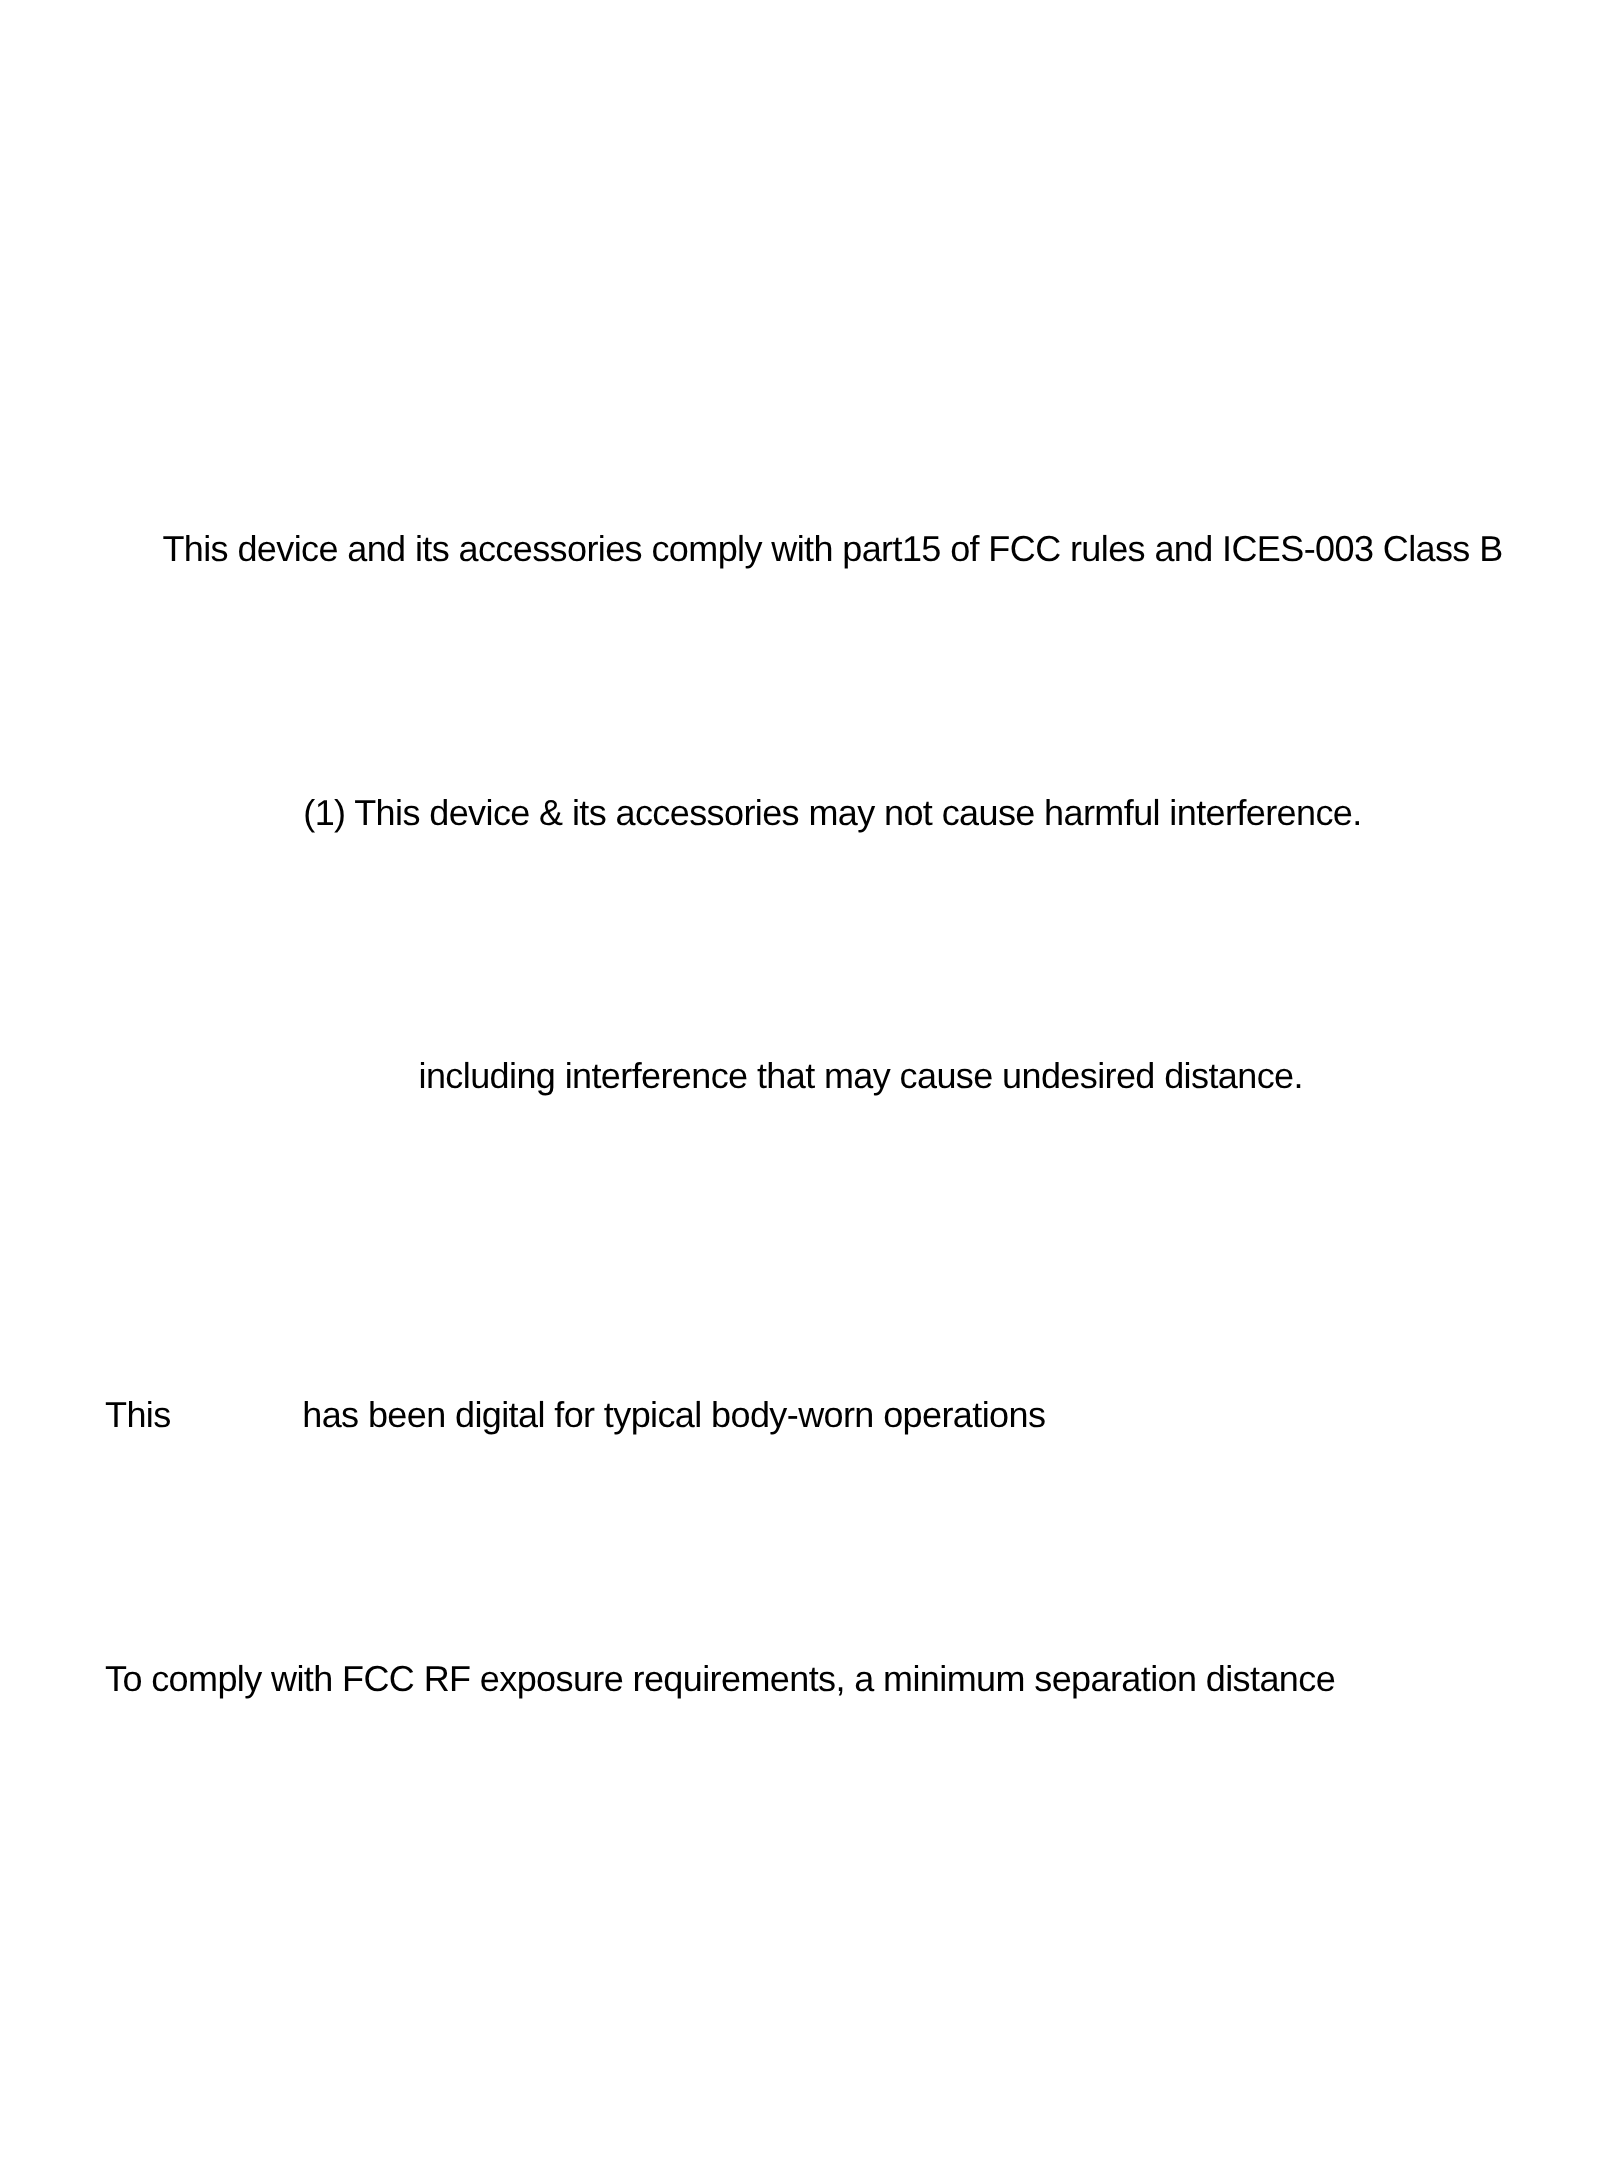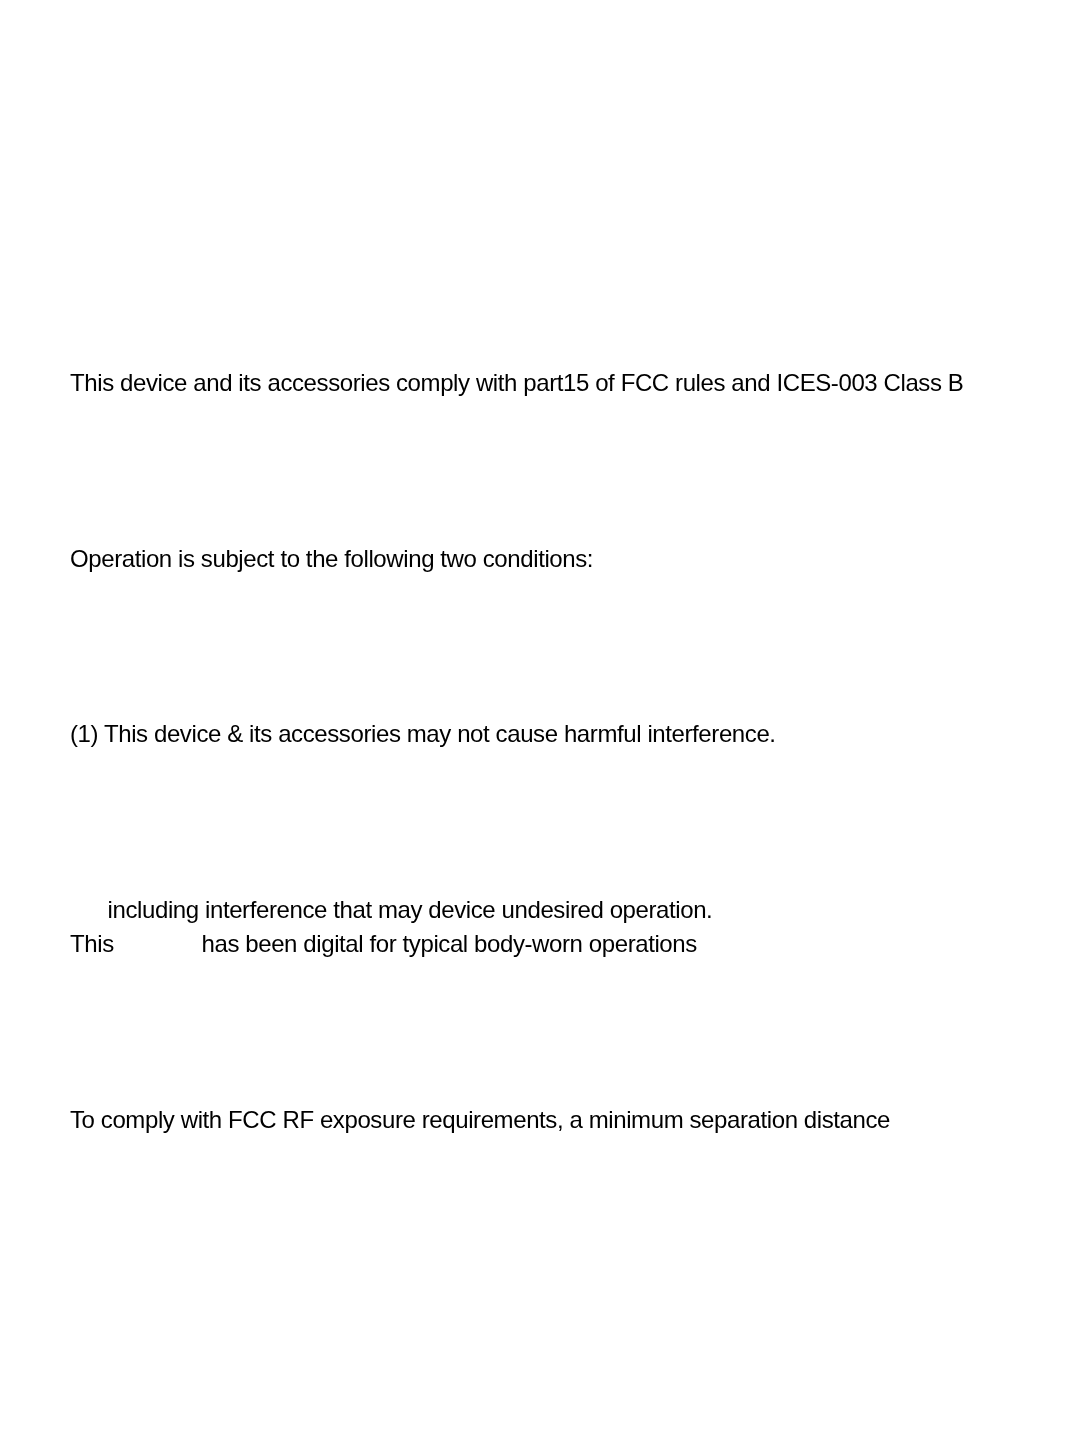--- a/index.html
+++ b/index.html
@@ -19,34 +19,33 @@
   .textblock {
     position: absolute;
     left: 70px;
     right: 40px;
     font-size: 24px;
     letter-spacing: -0.4px;
     line-height: 58.5px;
     white-space: pre-wrap;
     color: #000000;
   }
-  .block-compliance { top: 237px; }
+  .block-compliance { top: 221px; text-align: center; }
   .block-rf { top: 798px; }
   .line { min-height: 58.5px; }
 </style>
 </head>
 <body>
 
 <div class="page">
 
   <div class="textblock block-compliance">
     <div class="line">This device and its accessories comply with part15 of FCC rules and ICES-003 Class B</div>
-    <div class="line">Operation is subject to the following two conditions:</div>
     <div class="line">(1) This device &amp; its accessories may not cause harmful interference.</div>
-    <div class="line">      including interference that may device undesired operation.</div>
+    <div class="line">      including interference that may cause undesired distance.</div>
   </div>
 
   <div class="textblock block-rf">
     <div class="line">This              has been digital for typical body-worn operations</div>
     <div class="line">To comply with FCC RF exposure requirements, a minimum separation distance</div>
     
     
     
   </div>
 

